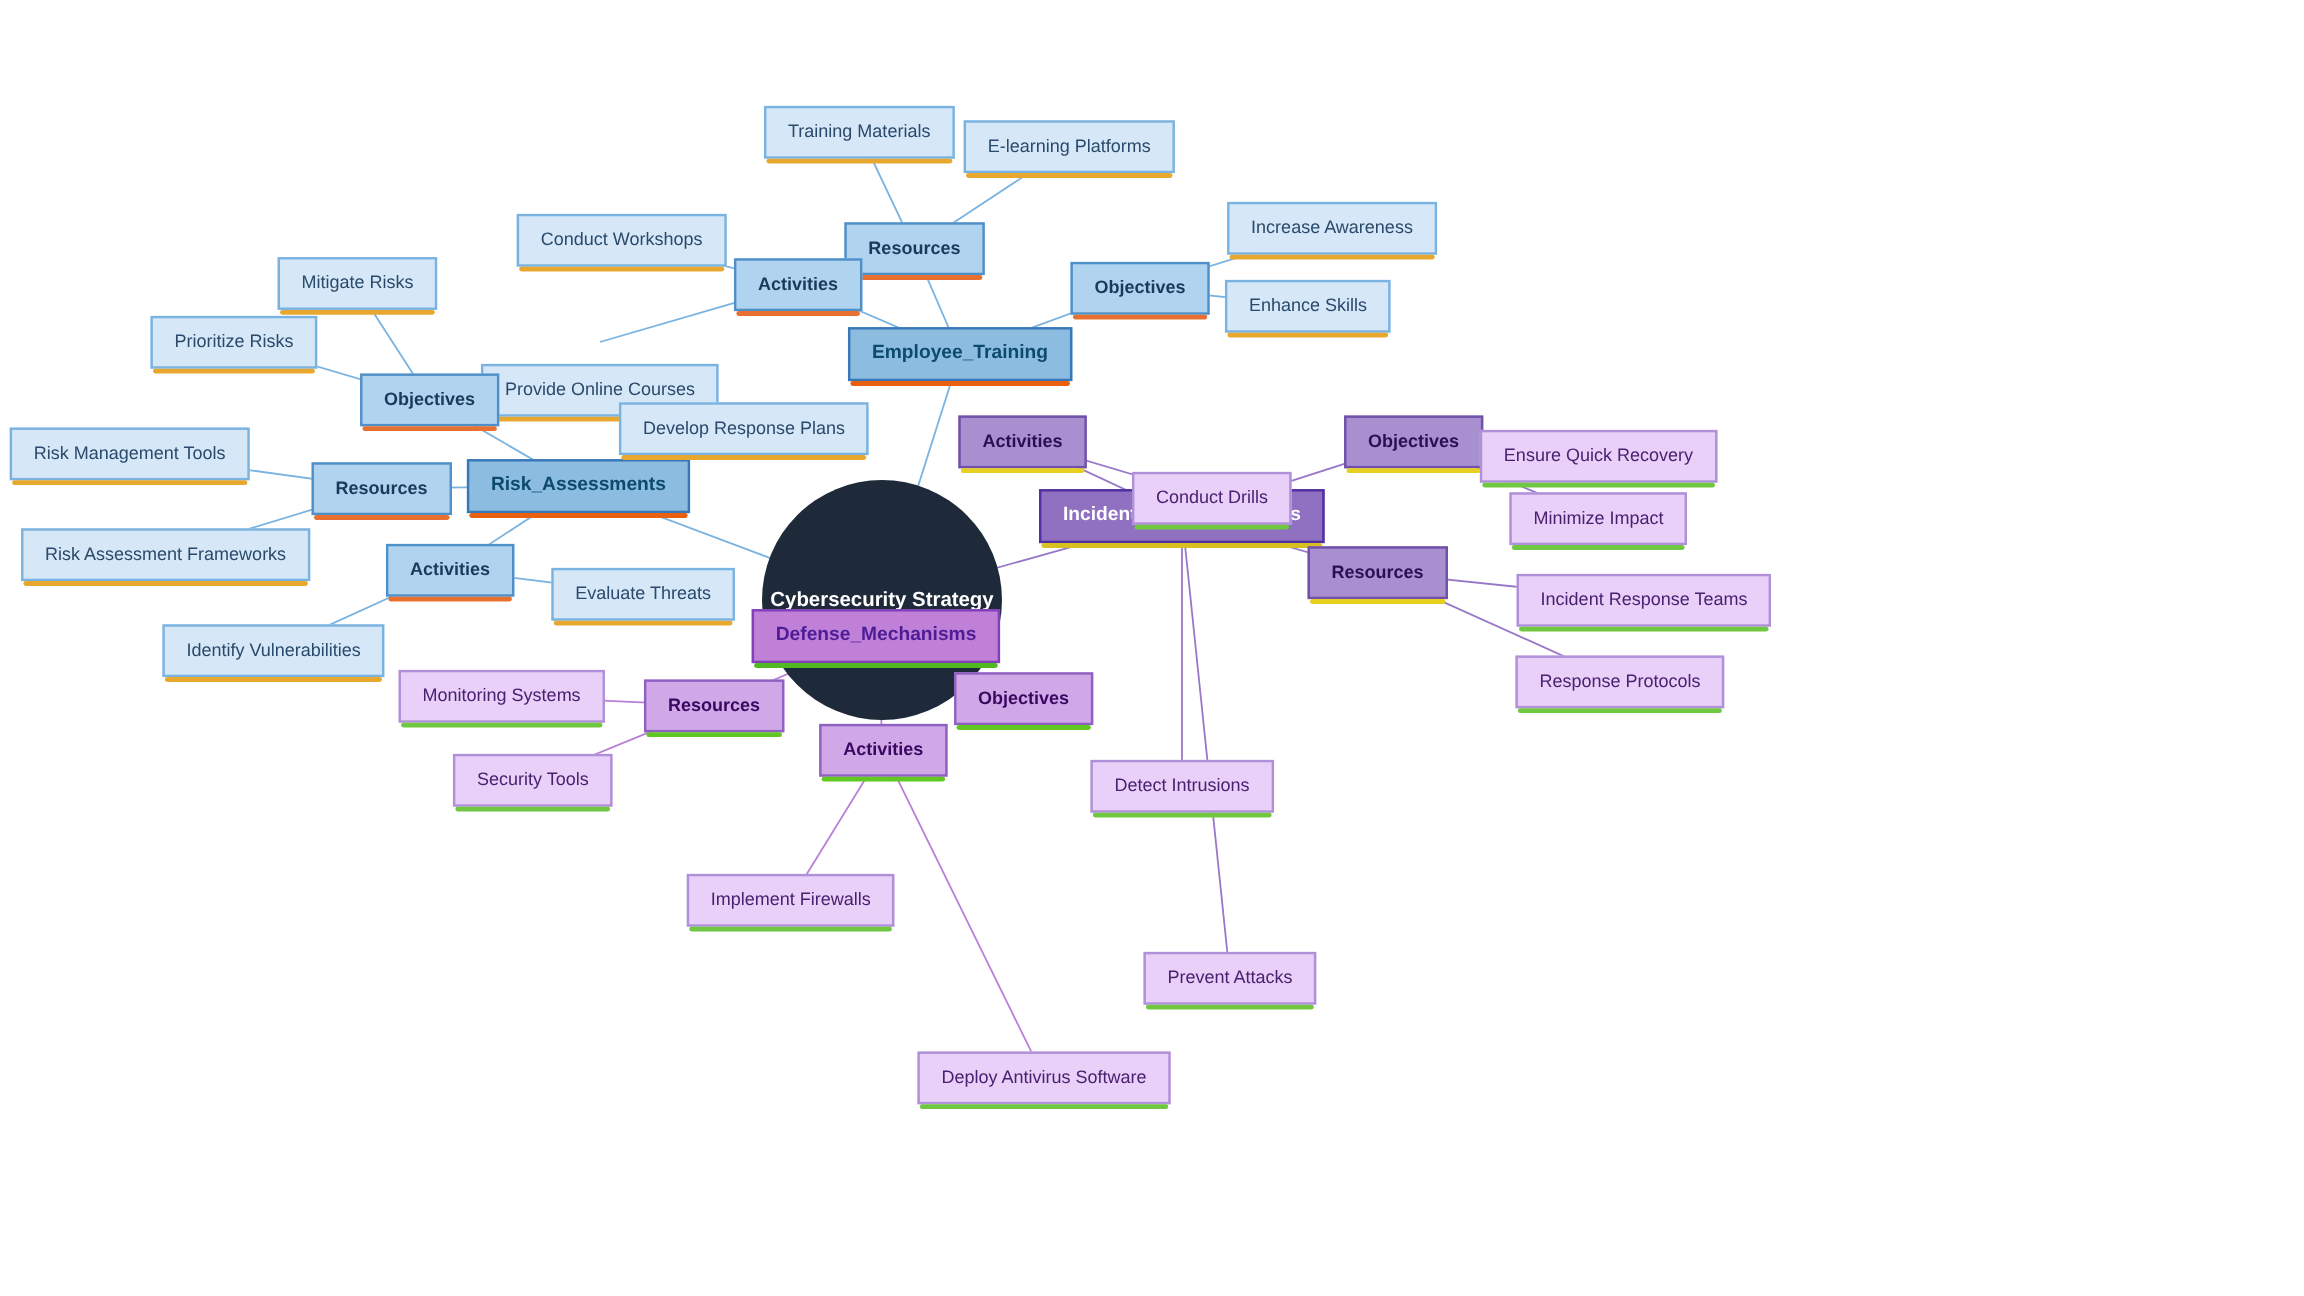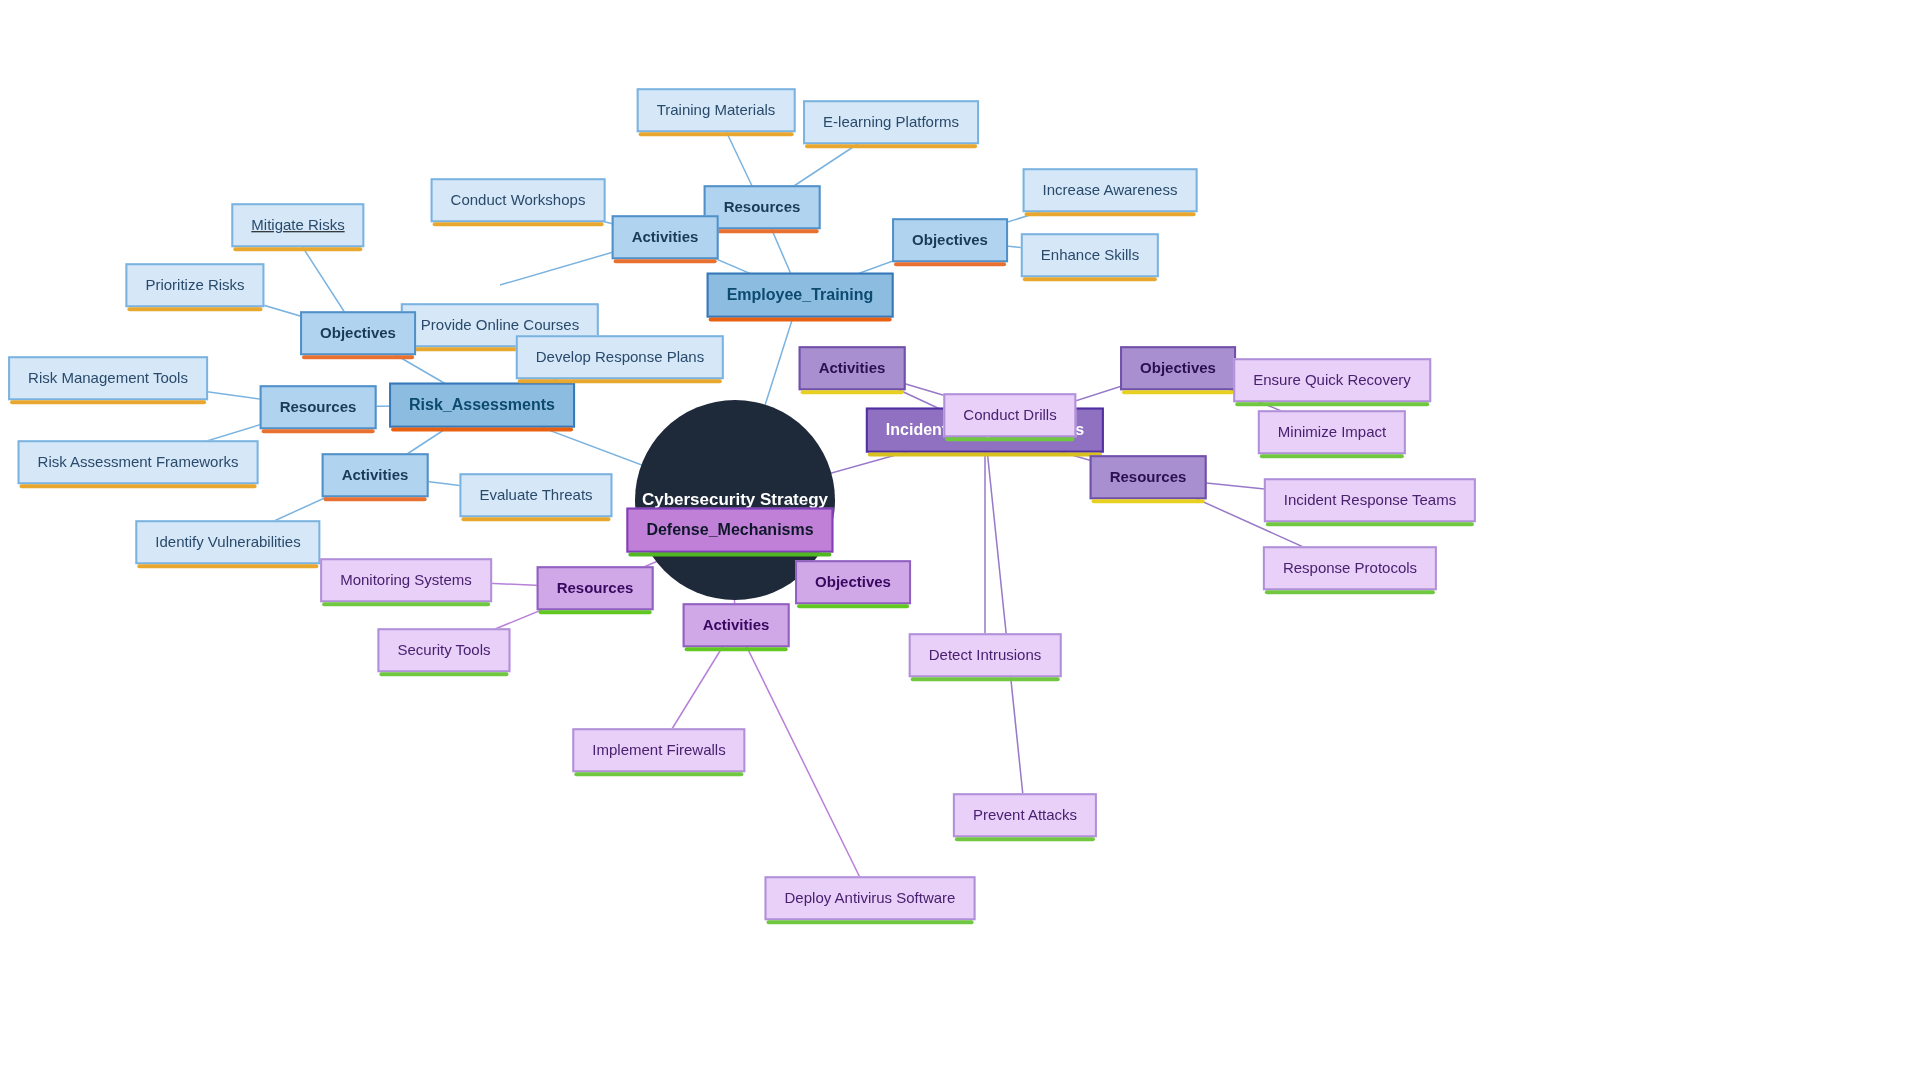--- a/index.html
+++ b/index.html
@@ -129,21 +129,21 @@
       color: #fff;
       font-weight: 700;
       font-size: 16px;
     }
     .main-purple .node-box::after {
       background: #d8c020;
     }
     .main-violet .node-box {
       background: #c080d8;
       border-color: #8040b8;
-      color: #0f172a;
+      color: #4c1d95;
       font-weight: 700;
       font-size: 16px;
     }
     .main-violet .node-box::after {
       background: #50b820;
     }
   </style>
 </head>
 <body>
 
@@ -236,21 +236,21 @@
       </div>
       <div class="node cat-blue" style="left: 318px; top: 407px;">
         <div class="node-box">Resources</div>
       </div>
       <div class="node cat-blue" style="left: 375px; top: 475px;">
         <div class="node-box">Activities</div>
       </div>
       <div class="node blue" style="left: 620px; top: 357px;">
         <div class="node-box">Develop Response Plans</div>
       </div>
-      <div class="node blue" style="left: 298px; top: 225px; text-decoration: underline;">
+      <div class="node blue" style="left: 298px; top: 236px;">
         <div class="node-box">Mitigate Risks</div>
       </div>
       <div class="node blue" style="left: 195px; top: 285px;">
         <div class="node-box">Prioritize Risks</div>
       </div>
       <div class="node blue" style="left: 108px; top: 378px;">
         <div class="node-box">Risk Management Tools</div>
       </div>
       <div class="node blue" style="left: 138px; top: 462px;">
         <div class="node-box">Risk Assessment Frameworks</div>
@@ -293,21 +293,21 @@
       </div>
       <div class="node cat-violet" style="left: 595px; top: 588px;">
         <div class="node-box">Resources</div>
       </div>
       <div class="node cat-violet" style="left: 853px; top: 582px;">
         <div class="node-box">Objectives</div>
       </div>
       <div class="node cat-violet" style="left: 736px; top: 625px;">
         <div class="node-box">Activities</div>
       </div>
-      <div class="node violet" style="left: 406px; top: 580px;">
+      <div class="node violet" style="left: 418px; top: 580px;">
         <div class="node-box">Monitoring Systems</div>
       </div>
       <div class="node violet" style="left: 444px; top: 650px;">
         <div class="node-box">Security Tools</div>
       </div>
       <div class="node violet" style="left: 870px; top: 898px;">
         <div class="node-box">Deploy Antivirus Software</div>
       </div>
       <div class="node violet" style="left: 659px; top: 750px;">
         <div class="node-box">Implement Firewalls</div>

